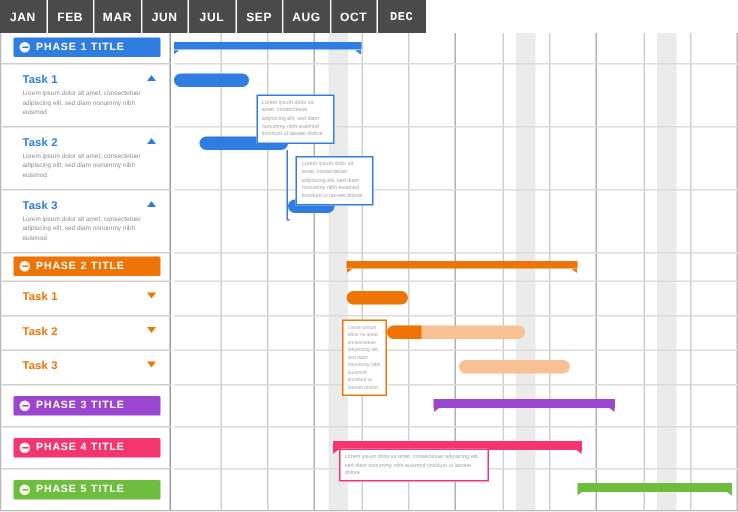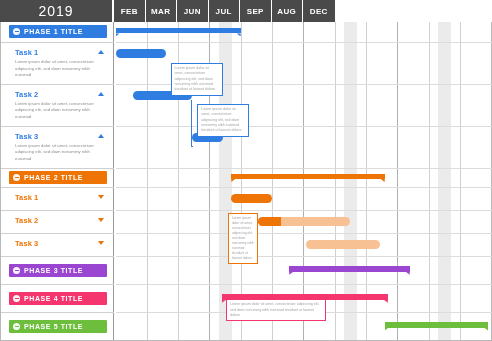--- a/index.html
+++ b/index.html
@@ -34,21 +34,21 @@
   .hdr-months { display: flex; height: 22px; }
   .hdr-m {
     width: 31.5px; height: 22px;
     background: #4a4a4a;
     color: #ffffff;
     font-size: 8px; font-weight: 700;
     letter-spacing: 0.4px;
     display: flex; align-items: center; justify-content: center;
     border-right: 1.5px solid #ffffff;
   }
-  .hdr-m:last-child { border-right: none; }
+  .hdr-m:last-child { border-right: none; font-family: Liberation Mono, monospace; }
 
   
   .body {
     position: absolute; top: 22px; left: 0;
     width: 492px; height: 319px;
     border: 1px solid #b9b9b9;
     border-top: none;
   }
 
   
@@ -159,28 +159,29 @@
     color: #9a9a9a;
     z-index: 6;
   }
 </style>
 </head>
 <body>
 
 <div id="gantt">
 
   <div class="hdr">
-    <div class="hdr-year">2019</div>
     <div class="hdr-months" id="months-host">
+        <div class="hdr-m">JAN</div>
         <div class="hdr-m">FEB</div>
         <div class="hdr-m">MAR</div>
         <div class="hdr-m">JUN</div>
         <div class="hdr-m">JUL</div>
         <div class="hdr-m">SEP</div>
         <div class="hdr-m">AUG</div>
+        <div class="hdr-m">OCT</div>
         <div class="hdr-m">DEC</div>
       </div>
   </div>
 
   <div class="body">
     <div class="tgrid" id="grid-host">
         <div class="shade" style="left: 103.29px; width: 13.146px;"></div>
         <div class="shade" style="left: 228.49px; width: 13.146px;"></div>
         <div class="shade" style="left: 322.39px; width: 13.146px;"></div>
         <div class="vline" style="left: 31.3px;"></div>

